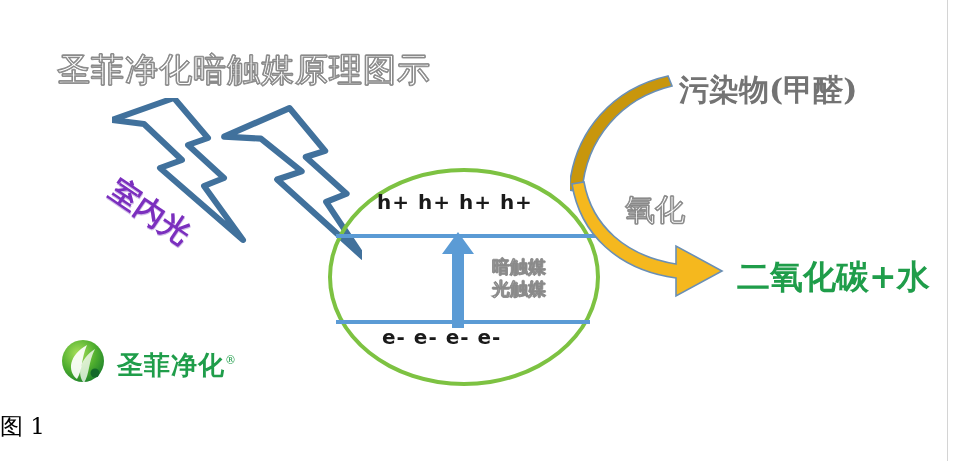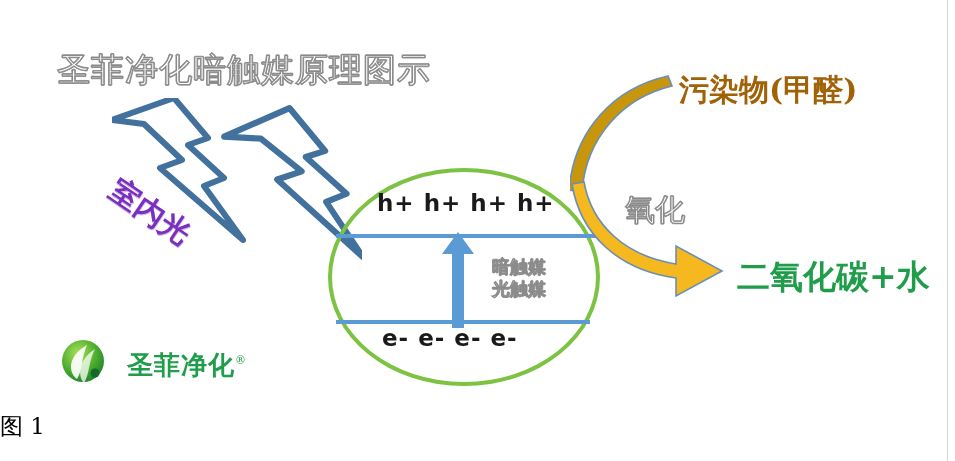--- a/index.html
+++ b/index.html
@@ -88,21 +88,21 @@
     height: 0;
     border-top: 4px solid #5B9BD5;
   }
   .band-top   { top: 234px; width: 260px; }
   .band-bot   { top: 320px; width: 254px; }
 
   .carriers {
     position: absolute;
     font-family: "DejaVu Sans", "Liberation Sans", sans-serif;
     font-weight: bold;
-    font-size: 23px;
+    font-size: 20px;
     color: #1a1a1a;
     white-space: nowrap;
     letter-spacing: 1px;
   }
   .holes     { left: 377px; top: 190px; }
   .electrons { left: 382px; top: 325px; }
 
   
   .up-arrow { position: absolute; left: 440px; top: 232px; }
 
@@ -118,21 +118,21 @@
   
   .yellow-arrows { position: absolute; left: 570px; top: 68px; }
 
   
   .pollutant {
     position: absolute;
     left: 679px;
     top: 70px;
     font-size: 30px;
     font-weight: bold;
-    color: #a16207;
+    color: #737373;
     font-family: "DejaVu Serif", "Liberation Serif", serif;
     white-space: nowrap;
   }
   .oxidize {
     position: absolute;
     left: 625px;
     top: 190px;
     font-size: 30px;
     white-space: nowrap;
   }
@@ -150,21 +150,21 @@
   
   .logo {
     position: absolute;
     left: 57px;
     top: 337px;
     display: flex;
     align-items: center;
   }
   .logo-mark { flex: none; }
   .logo-words {
-    margin-left: 18px;
+    margin-left: 8px;
     display: flex;
     flex-direction: row;
     line-height: 1;
   }
   .logo-cn {
     font-size: 26px;
     font-weight: bold;
     color: #1f9d4a;
     font-family: "DejaVu Serif", "Liberation Serif", serif;
     position: relative;

